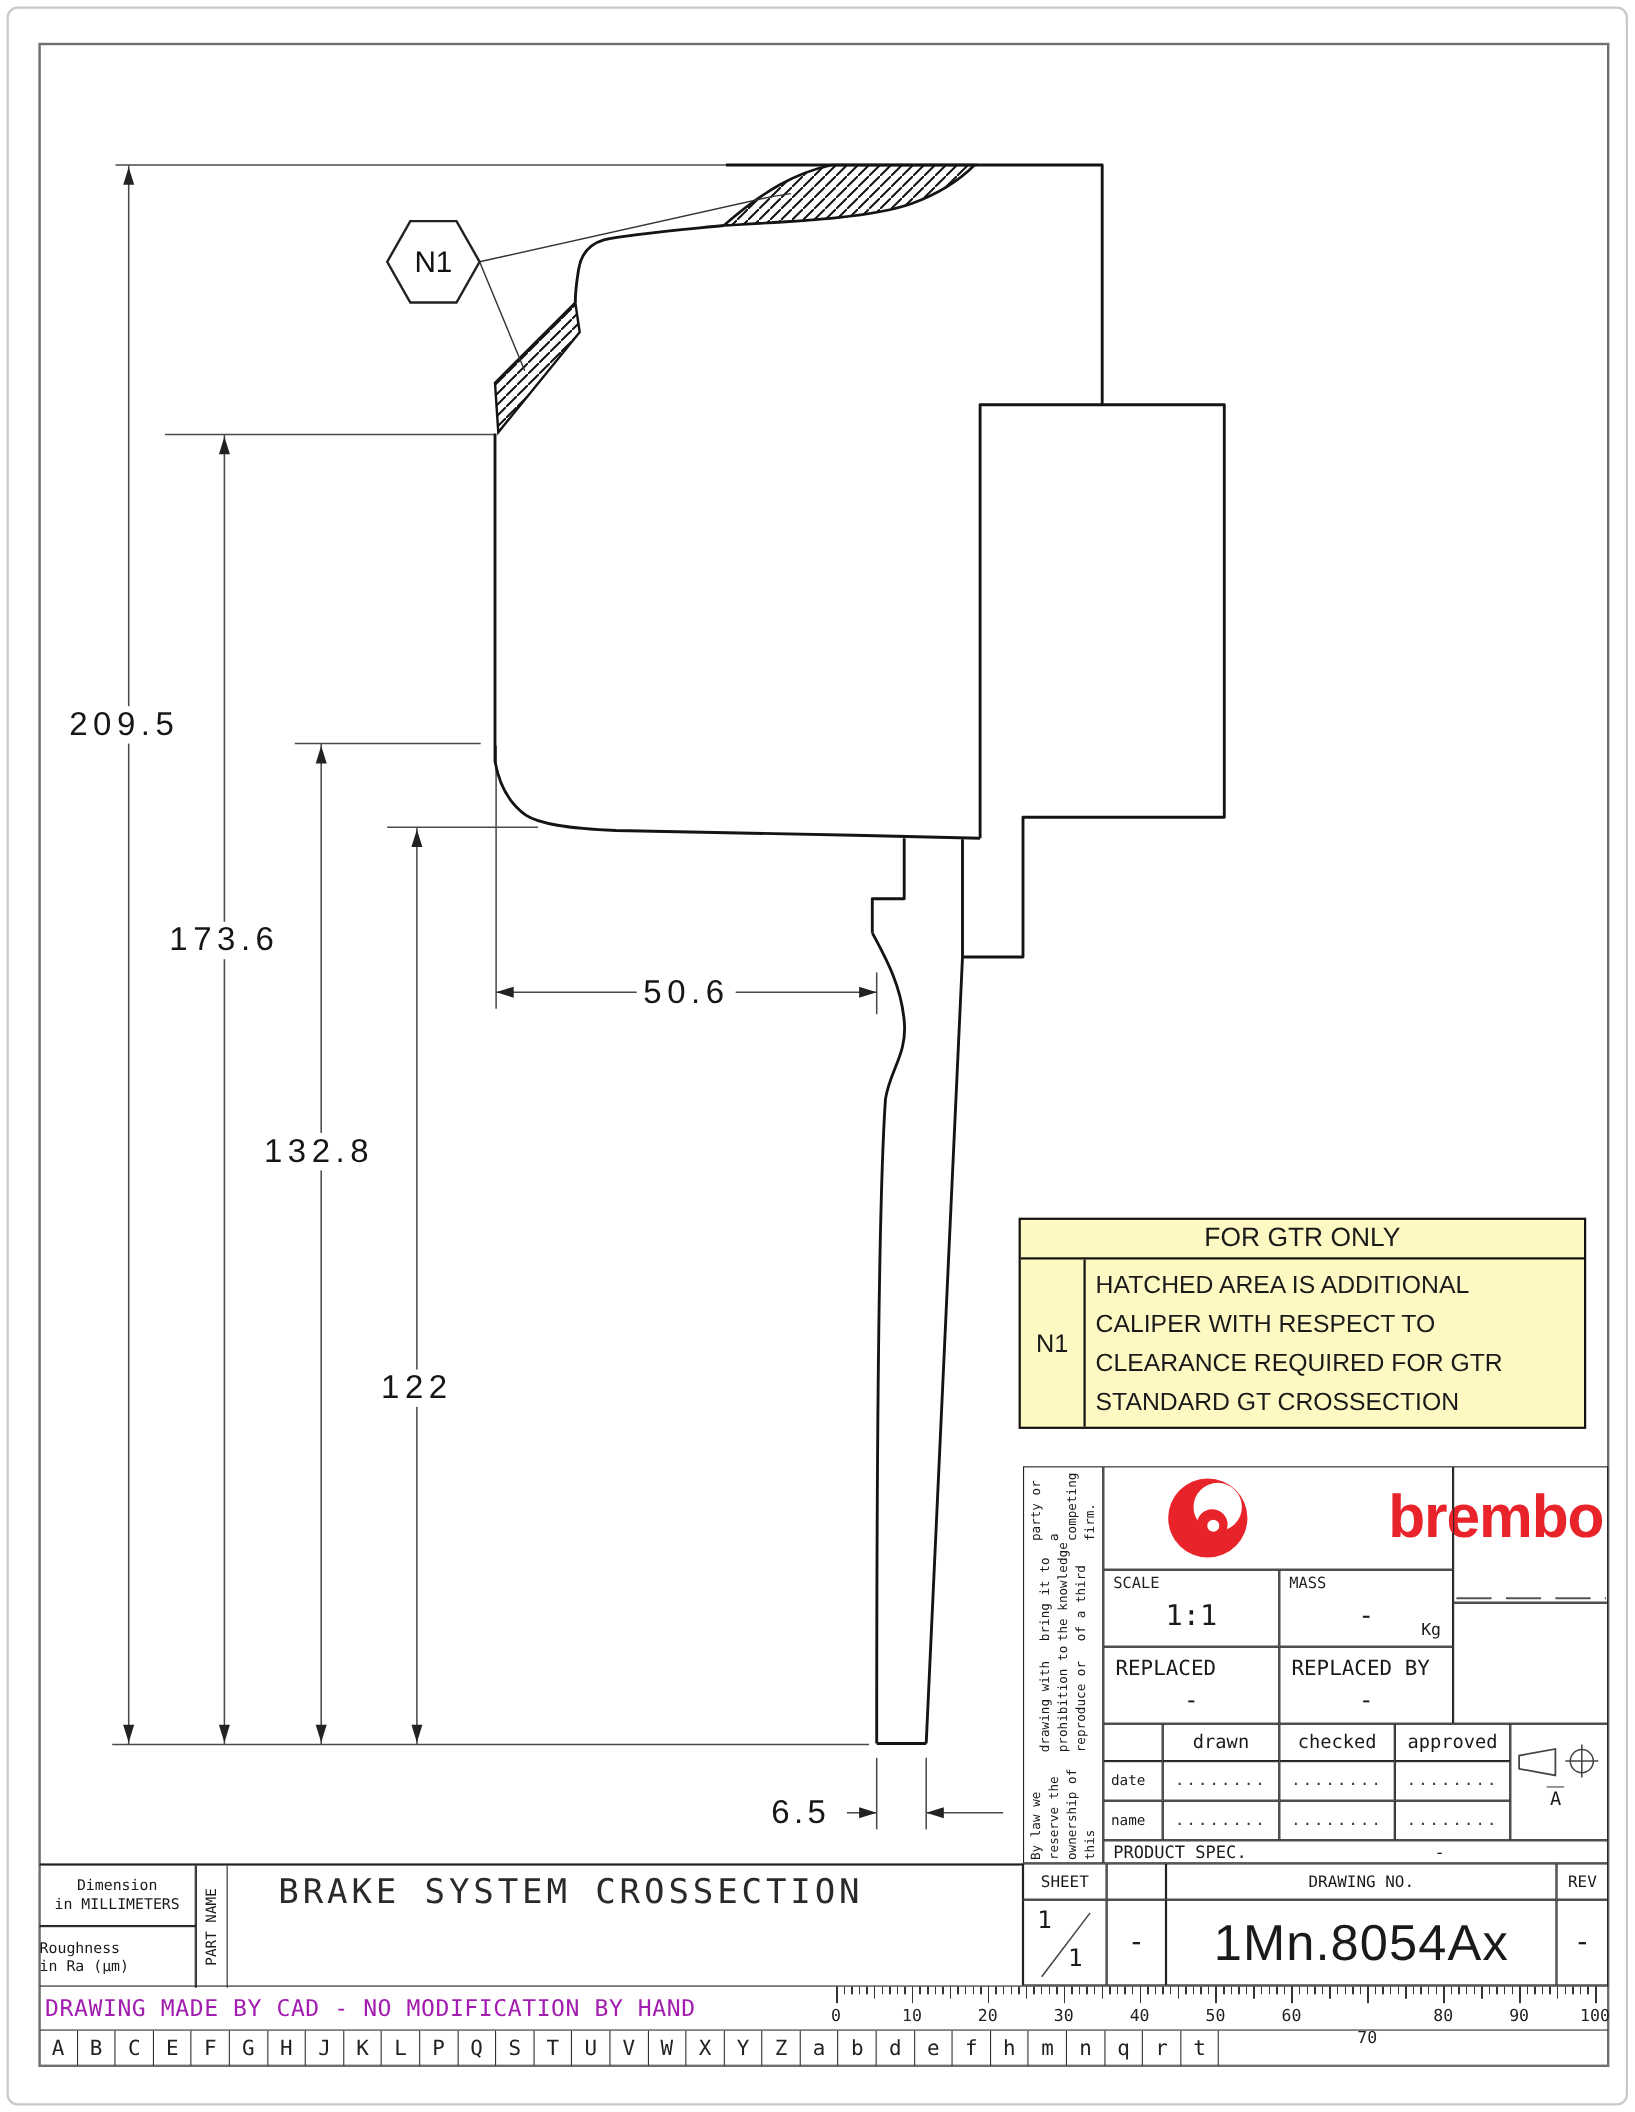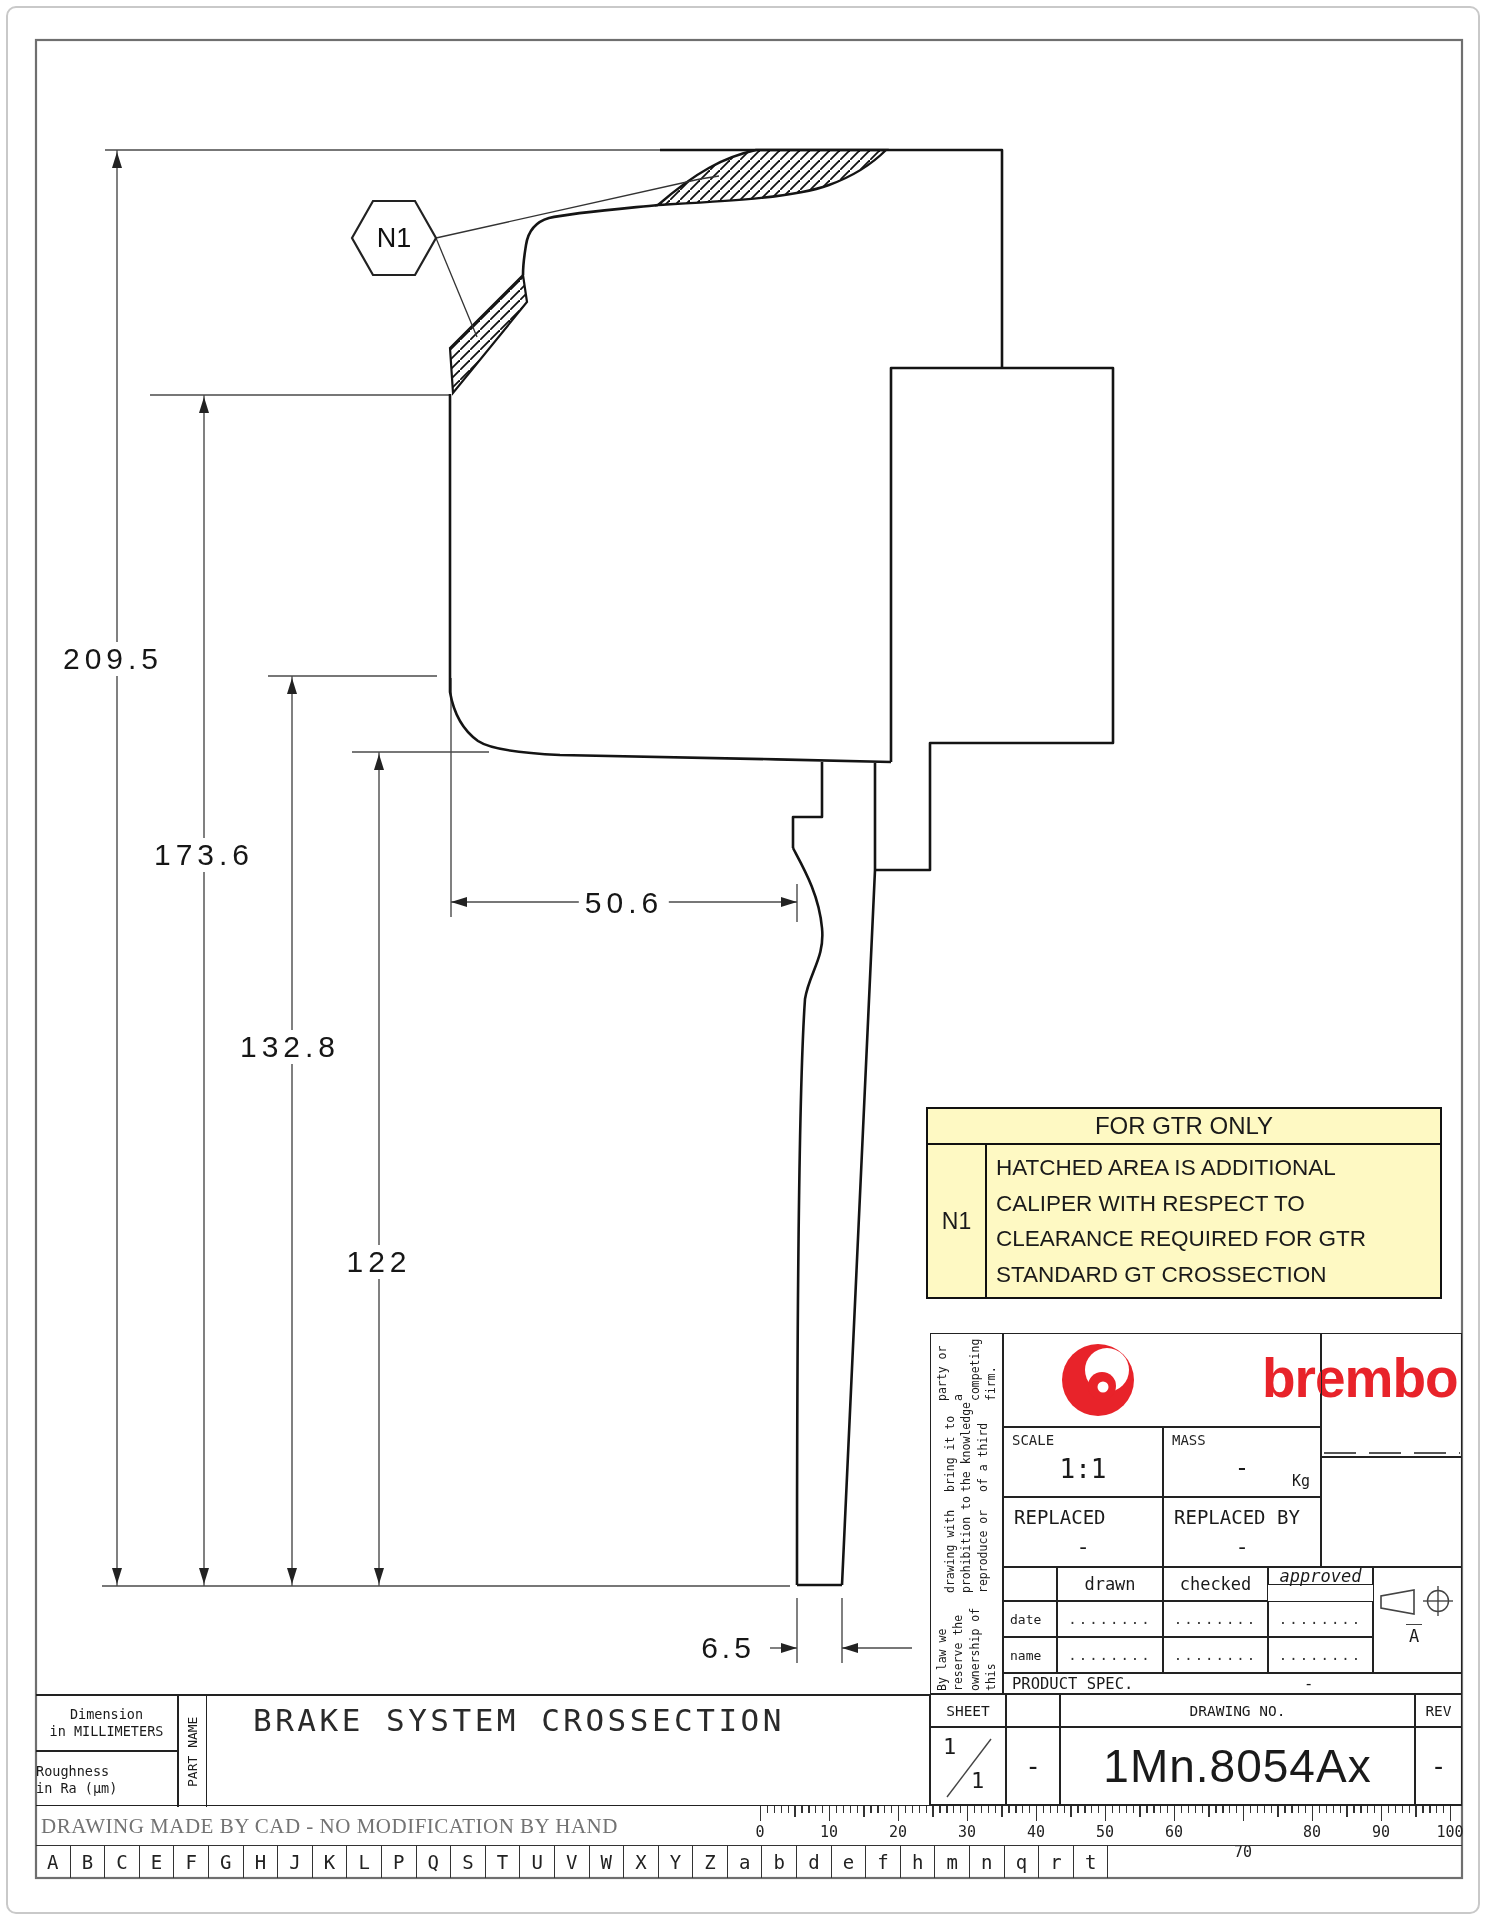--- a/index.html
+++ b/index.html
@@ -173,21 +173,21 @@
       <div class="mono" style="position:absolute;left:0;top:36px;width:100%;text-align:center;font-size:22px;">-</div>
     </div>
     <div class="cell" style="left:233px;top:164px;width:158px;height:70px;">
       <div class="mono" style="position:absolute;left:10px;top:8px;font-size:19px;">REPLACED BY</div>
       <div class="mono" style="position:absolute;left:0;top:36px;width:100%;text-align:center;font-size:22px;">-</div>
     </div>
 
     <div class="cell" style="left:73px;top:234px;width:54px;height:34px;"></div>
     <div class="cell mono" style="left:127px;top:234px;width:106px;height:34px;display:flex;align-items:center;justify-content:center;font-size:17px;">drawn</div>
     <div class="cell mono" style="left:233px;top:234px;width:105px;height:34px;display:flex;align-items:center;justify-content:center;font-size:17px;">checked</div>
-    <div class="cell mono" style="left:338px;top:234px;width:105px;height:18px;display:flex;align-items:center;justify-content:center;font-size:17px;font-style:italic;">approved</div>
+    <div class="cell mono" style="left:338px;top:234px;width:105px;height:34px;display:flex;align-items:center;justify-content:center;font-size:17px;">approved</div>
     <div class="cell" style="left:443px;top:234px;width:89px;height:106px;">
       <div class="mono" style="position:absolute;left:32px;top:56px;font-size:17px;border-top:1.5px solid #444;padding:1px 3px 0 3px;">A</div>
     </div>
     <div class="cell mono" style="left:73px;top:268px;width:54px;height:36px;font-size:13px;display:flex;align-items:center;padding-left:6px;">date</div>
     <div class="cell dotted" style="left:127px;top:268px;width:106px;height:36px;display:flex;align-items:center;justify-content:center;">........</div>
     <div class="cell dotted" style="left:233px;top:268px;width:105px;height:36px;display:flex;align-items:center;justify-content:center;">........</div>
     <div class="cell dotted" style="left:338px;top:268px;width:105px;height:36px;display:flex;align-items:center;justify-content:center;">........</div>
     <div class="cell mono" style="left:73px;top:304px;width:54px;height:36px;font-size:13px;display:flex;align-items:center;padding-left:6px;">name</div>
     <div class="cell dotted" style="left:127px;top:304px;width:106px;height:36px;display:flex;align-items:center;justify-content:center;">........</div>
     <div class="cell dotted" style="left:233px;top:304px;width:105px;height:36px;display:flex;align-items:center;justify-content:center;">........</div>
@@ -220,21 +220,21 @@
     </div>
     <div class="cell mono" style="left:0;top:55px;width:142px;height:56px;display:flex;flex-direction:column;align-items:flex-start;justify-content:center;font-size:13.5px;line-height:17px;border-left:none;border-bottom:none;">
       <div>Roughness</div>
       <div>in Ra (µm)</div>
     </div>
     <div class="cell mono vert" style="left:142px;top:0;width:29px;height:111px;display:flex;align-items:center;justify-content:center;font-size:13px;border-top:none;border-bottom:none;">PART NAME</div>
     <div class="mono" style="position:absolute;left:217px;top:6px;font-size:31px;letter-spacing:3.5px;color:#2a2a2a;">BRAKE SYSTEM CROSSECTION</div>
   </div>
 
   <div class="abs" style="left:36px;top:1805px;width:1426px;height:40px;border-top:1.8px solid #222;">
-    <div class="mono" style="position:absolute;left:5px;top:8px;font-size:21px;letter-spacing:0.5px;color:#737373;font-family:Liberation Serif, serif;">DRAWING MADE BY CAD - NO MODIFICATION BY HAND</div>
+    <div class="mono" style="position:absolute;left:5px;top:8px;font-size:21px;letter-spacing:0.5px;color:#a21caf;">DRAWING MADE BY CAD - NO MODIFICATION BY HAND</div>
   </div>
 
   <div class="ruler-strip" style="top:1806px;height:7px;background:repeating-linear-gradient(90deg,#333 0 1.3px,transparent 1.3px 6.9px);"></div>
   <div class="ruler-strip" style="top:1806px;height:11px;background:repeating-linear-gradient(90deg,#333 0 1.3px,transparent 1.3px 34.5px);"></div>
   <div class="ruler-strip" style="top:1806px;height:15px;background:repeating-linear-gradient(90deg,#333 0 1.4px,transparent 1.4px 69px);"></div>
   <div>
     <span class="rnum" style="left:760px;top:1823px;">0</span>
     <span class="rnum" style="left:829px;top:1823px;">10</span>
     <span class="rnum" style="left:898px;top:1823px;">20</span>
     <span class="rnum" style="left:967px;top:1823px;">30</span>

